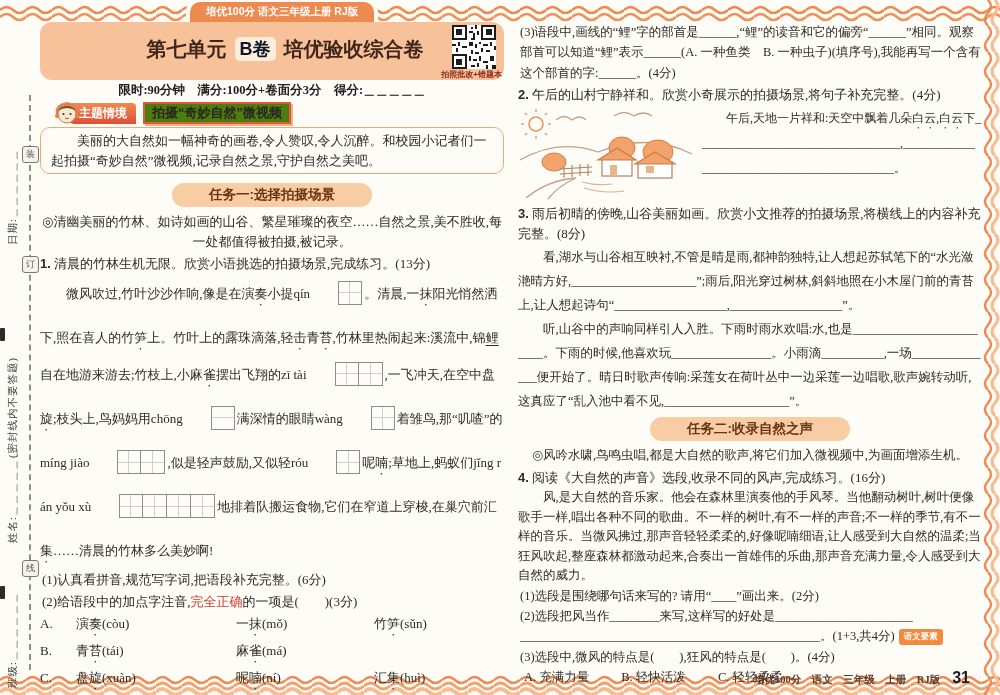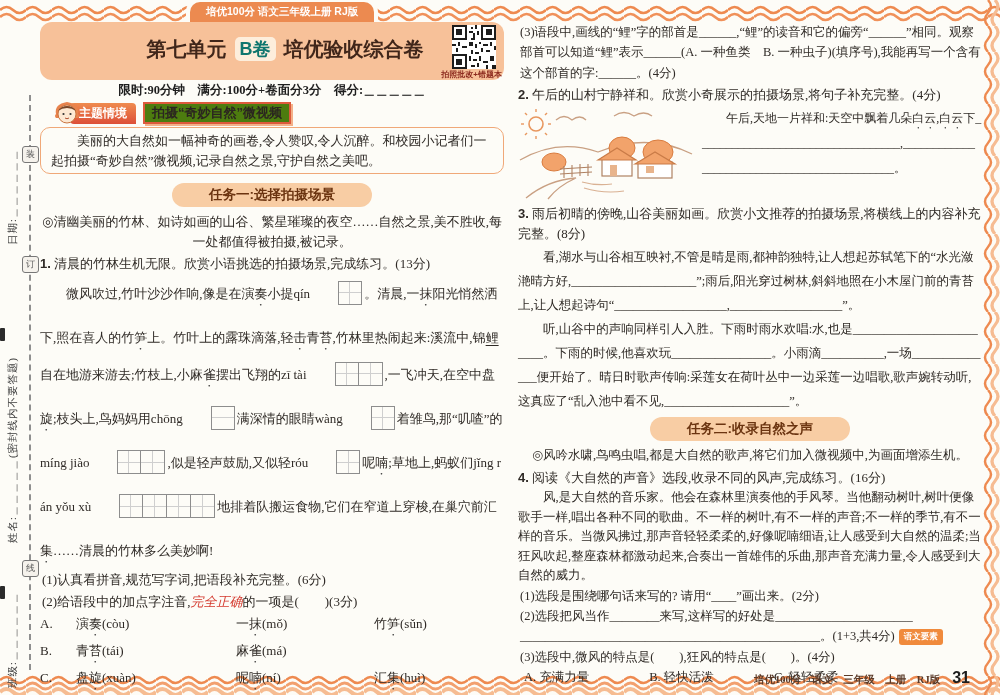--- a/index.html
+++ b/index.html
@@ -30,21 +30,21 @@
   
   .band{position:relative;height:58px;background:#f7c199;border-radius:12px;margin-bottom:2px;}
   .logo{position:absolute;left:8px;top:5px;width:64px;height:48px;background:#e8834d;border-radius:8px;text-align:center;}
   .logo .dots{height:8px;font-size:6px;color:#fff;letter-spacing:2px;line-height:8px;}
   .logo .circ{margin:0 auto;width:36px;height:34px;background:#fff;border-radius:50%;
      display:flex;flex-direction:column;align-items:center;justify-content:center;}
   .logo .circ b{font-size:11px;color:#c3342b;line-height:12px;}
   .logo .circ i{font-style:normal;font-size:5px;color:#e8834d;letter-spacing:1px;}
   .title-row{position:absolute;left:80px;top:14px;width:330px;text-align:center;white-space:nowrap;
      font-family:"Liberation Sans",sans-serif;font-weight:900;font-size:20px;color:#40261a;}
-  .vol-badge{display:inline-block;background:#fdeedc;color:#0f766e;border-radius:5px;
+  .vol-badge{display:inline-block;background:#fdeedc;color:#0f172a;border-radius:5px;
      padding:0 5px;margin:0 8px;font-size:18px;vertical-align:1px;}
   .qr{position:absolute;right:8px;top:3px;width:44px;height:44px;background:#fff;}
   .qr-label{position:absolute;right:2px;top:47px;font-size:8px;font-weight:bold;color:#8c2a1e;
      font-family:"Liberation Sans",sans-serif;white-space:nowrap;}
   .meta{height:18px;text-align:center;font-size:12.5px;font-weight:bold;color:#1e1e1e;margin:2px 0 2px;}
   
   .theme-row{position:relative;height:22px;margin-left:30px;}
   .avatar{position:absolute;left:-18px;top:-4px;}
   .theme-tag{display:inline-block;background:linear-gradient(180deg,#ef8b4e,#dd4f38);color:#fff;
      font-family:"Liberation Sans",sans-serif;font-weight:bold;font-size:12px;padding:2px 9px;border-radius:4px 4px 0 4px;}
@@ -53,41 +53,41 @@
   .intro-box{border:1.5px solid #f0a878;border-radius:10px;padding:3px 10px;margin:3px 0 9px;
      font-size:13px;line-height:1.5;text-indent:2em;}
   .task-pill{width:200px;margin:0 auto 5px;text-align:center;background:#f8cda4;border-radius:14px;
      color:#6b3410;font-family:"Liberation Sans",sans-serif;font-weight:900;font-size:13.5px;padding:3px 0;}
   
   .lead{font-size:13px;line-height:1.55;text-align:center;}
   .q-head{font-size:13px;line-height:1.6;margin-top:2px;}
   .q-head b{font-family:"Liberation Sans",sans-serif;}
   .passage{font-size:13px;line-height:37px;text-indent:2em;}
   .sub{font-size:13px;line-height:1.65;margin-left:2px;}
-  .red{color:#d43a2f;font-style:italic;}
+  .red{color:#d43a2f;}
   .opt-row{display:grid;grid-template-columns:36px 160px 138px auto;font-size:13px;line-height:1.85;}
   .dot{text-emphasis:filled dot #3a3a3a;-webkit-text-emphasis:filled dot #3a3a3a;
        text-emphasis-position:under left;-webkit-text-emphasis-position:under left;}
   .uline{text-decoration:underline;text-underline-offset:3px;}
   .bgroup{display:inline-block;vertical-align:-7px;margin:0 2px;}
   .tbox{display:inline-block;width:24px;height:24px;box-sizing:border-box;border:1px solid #8d8d8d;
     background:
       linear-gradient(to right, transparent calc(50% - .5px), #cfcfcf calc(50% - .5px), #cfcfcf calc(50% + .5px), transparent calc(50% + .5px)),
       linear-gradient(to bottom, transparent calc(50% - .5px), #cfcfcf calc(50% - .5px), #cfcfcf calc(50% + .5px), transparent calc(50% + .5px));}
   .tbox + .tbox{border-left:0;}
   
   .rc{font-size:12.5px;}
   .breakall{word-break:break-all;}
   .rc .sub{font-size:12.5px;line-height:1.62;}
   .q2body{min-height:96px;font-size:12px;line-height:25px;text-indent:2em;}
   .illus{float:left;width:176px;height:92px;margin:2px 8px 2px 0;}
   .para{font-size:12.5px;line-height:24px;text-indent:2em;}
   .q4pass{font-size:12.5px;line-height:19.5px;text-indent:2em;}
   .clear{clear:both;}
-  .opts4{display:flex;gap:60px;font-size:12.5px;margin-left:6px;line-height:1.6;}
+  .opts4{display:flex;gap:32px;font-size:12.5px;margin-left:6px;line-height:1.6;}
   .tagbadge{display:inline-block;background:#f08a3c;color:#fff;font-size:8.5px;font-weight:bold;
     font-family:"Liberation Sans",sans-serif;padding:1px 5px;border-radius:3px;margin-left:4px;vertical-align:1px;}
   .footer{position:absolute;right:30px;bottom:8px;display:flex;align-items:baseline;gap:12px;
     font-size:10.5px;font-weight:bold;color:#5a3a28;}
   .footer .pg{font-size:16px;font-weight:900;color:#1d1d1d;font-family:"Liberation Sans",sans-serif;}
 </style>
 </head>
 <body>
 
 <div class="page">

